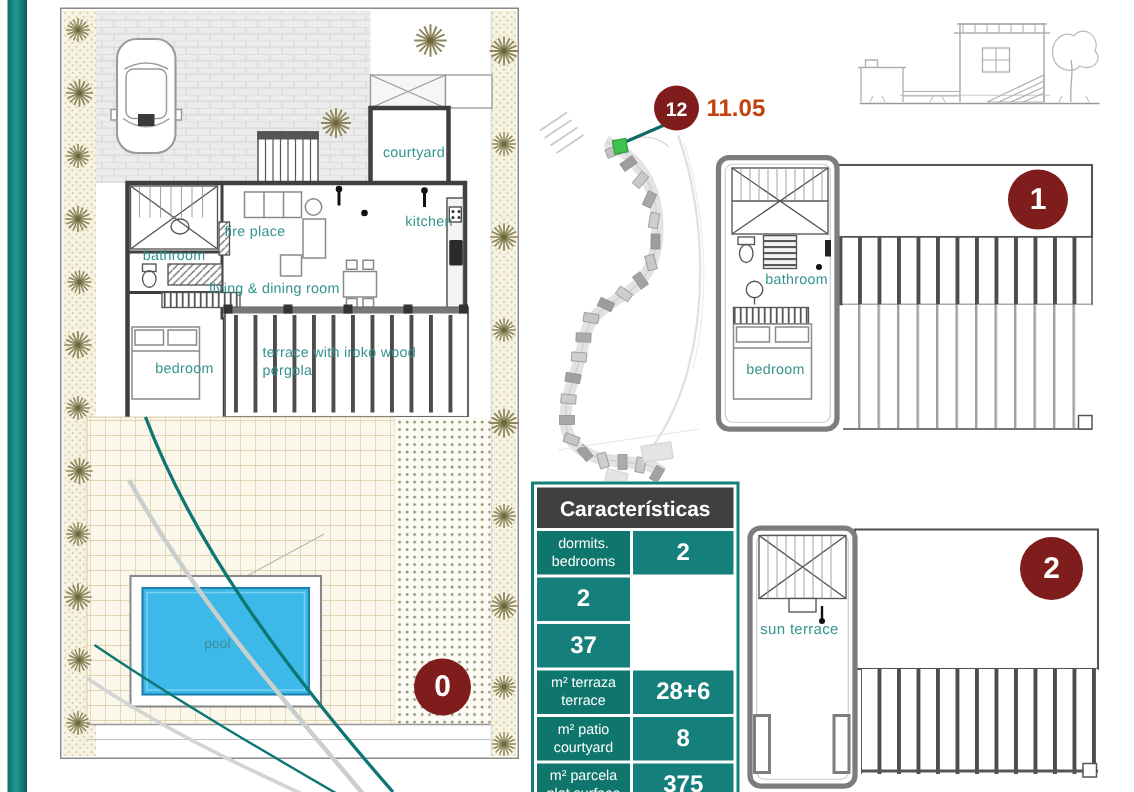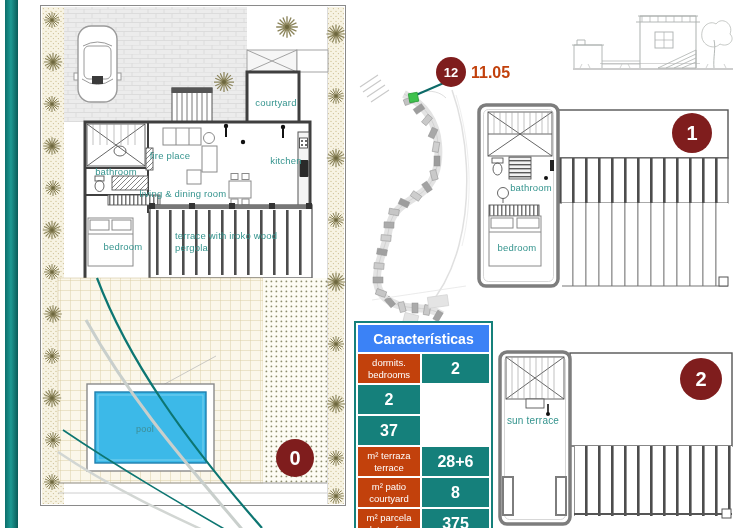--- a/index.html
+++ b/index.html
@@ -9,24 +9,24 @@
               background:linear-gradient(90deg,#0c6e6b 0%,#1d9a93 45%,#0a5b59 100%);}
   svg.art{position:absolute;left:0;top:0;}
   .rlabel{position:absolute;transform:translate(-50%,-50%);color:#35948e;font-size:9.5px;
           white-space:nowrap;letter-spacing:.2px;}
   .rlabel.two-line{white-space:normal;width:110px;line-height:1.25;}
   .badge{position:absolute;background:#7f1d1d;color:#fff;border-radius:50%;
          display:flex;align-items:center;justify-content:center;font-weight:bold;}
   .elev-value{position:absolute;color:#c2410c;font-weight:bold;font-size:16px;}
   .ctable{position:absolute;left:354px;top:321px;width:139px;background:#fff;
           border:2px solid #15807b;padding:2px;display:flex;flex-direction:column;gap:2px;box-sizing:border-box;}
-  .chead{background:#3b82f6;color:#fff;font-weight:bold;font-size:14px;text-align:center;
+  .chead{background:#404040;color:#fff;font-weight:bold;font-size:14px;text-align:center;
          padding:6px 0 5px 0;}
   .crow{display:grid;grid-template-columns:62px 1fr;gap:2px;min-height:29px;}
-  .clabel{background:#c2410c;color:#fefefe;font-size:9.5px;text-align:center;line-height:1.25;
+  .clabel{background:#0f766e;color:#fefefe;font-size:9.5px;text-align:center;line-height:1.25;
           display:flex;flex-direction:column;justify-content:center;padding:2px 1px;}
   .cvalue{background:#15807b;color:#fff;font-weight:bold;font-size:16px;
           display:flex;align-items:center;justify-content:center;}
 </style>
 </head>
 <body>
 
 <div class="canvas">
 
   <div class="accent-bar"></div>
@@ -318,21 +318,21 @@
     <g fill="none">
       <path d="M86,320 C135,408 196,474 246,534" stroke="#c9cfcc" stroke-width="3"></path>
       <path d="M58,452 C120,494 190,524 242,548" stroke="#d2d6d3" stroke-width="2.5"></path>
       <path d="M97,278 C128,360 185,440 262,528" stroke="#0d7672" stroke-width="2.2"></path>
       <path d="M63,430 C125,472 195,512 252,545" stroke="#0d7672" stroke-width="1.6"></path>
     </g>
   </svg>
 
   <div class="rlabel" style="left:276px;top:102px;">courtyard</div>
   <div class="rlabel" style="left:170px;top:155px;">fire place</div>
-  <div class="rlabel" style="left:262px;top:160px;padding-left:48px;">kitchen</div>
+  <div class="rlabel" style="left:262px;top:148px;padding-left:48px;">kitchen</div>
   <div class="rlabel" style="left:116px;top:171px;">bathroom</div>
   <div class="rlabel" style="left:183px;top:193px;">living &amp; dining room</div>
   <div class="rlabel" style="left:123px;top:246px;">bedroom</div>
   <div class="rlabel two-line" style="left:230px;top:242px;">terrace with iroko wood pergola</div>
   <div class="rlabel" style="left:145px;top:429px;font-size:9px;color:#3e8d95;">pool</div>
 
   <div class="rlabel" style="left:531px;top:187px;">bathroom</div>
   <div class="rlabel" style="left:517px;top:247px;">bedroom</div>
   <div class="rlabel" style="left:533px;top:420px;font-size:10px;">sun terrace</div>
 

